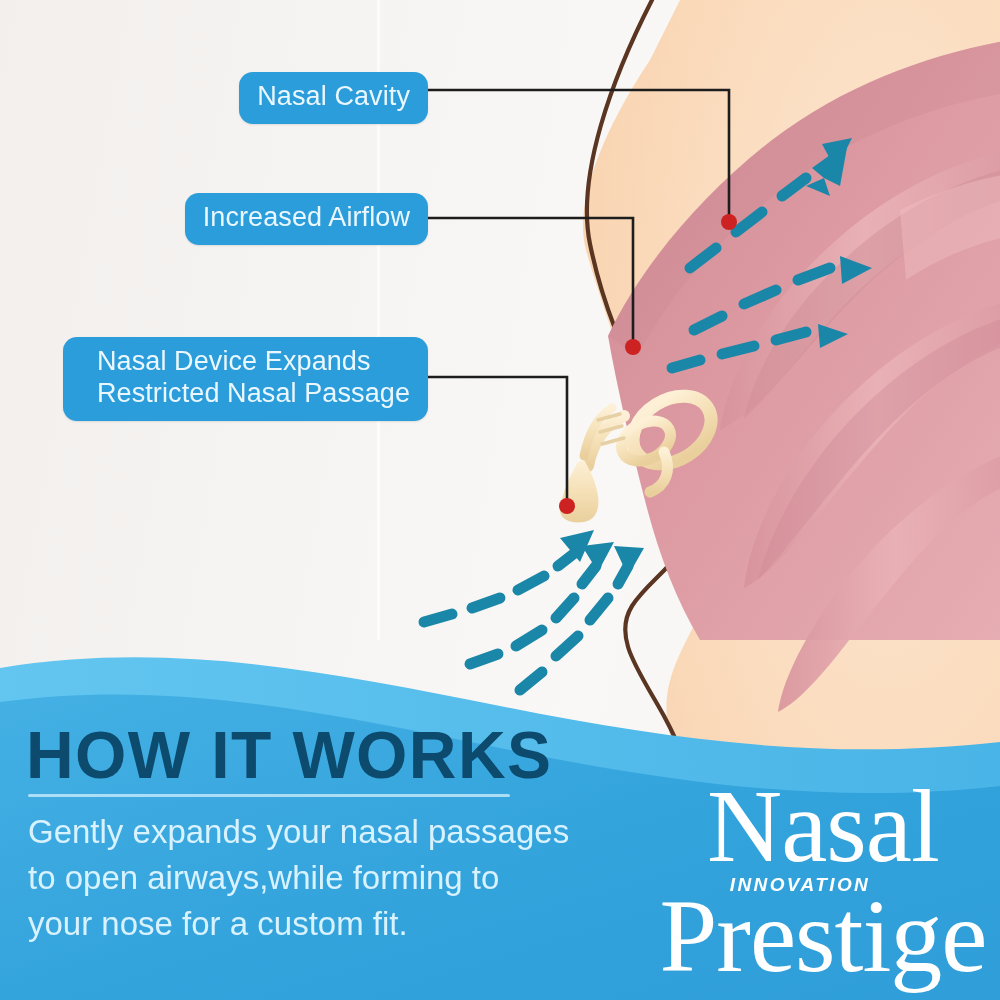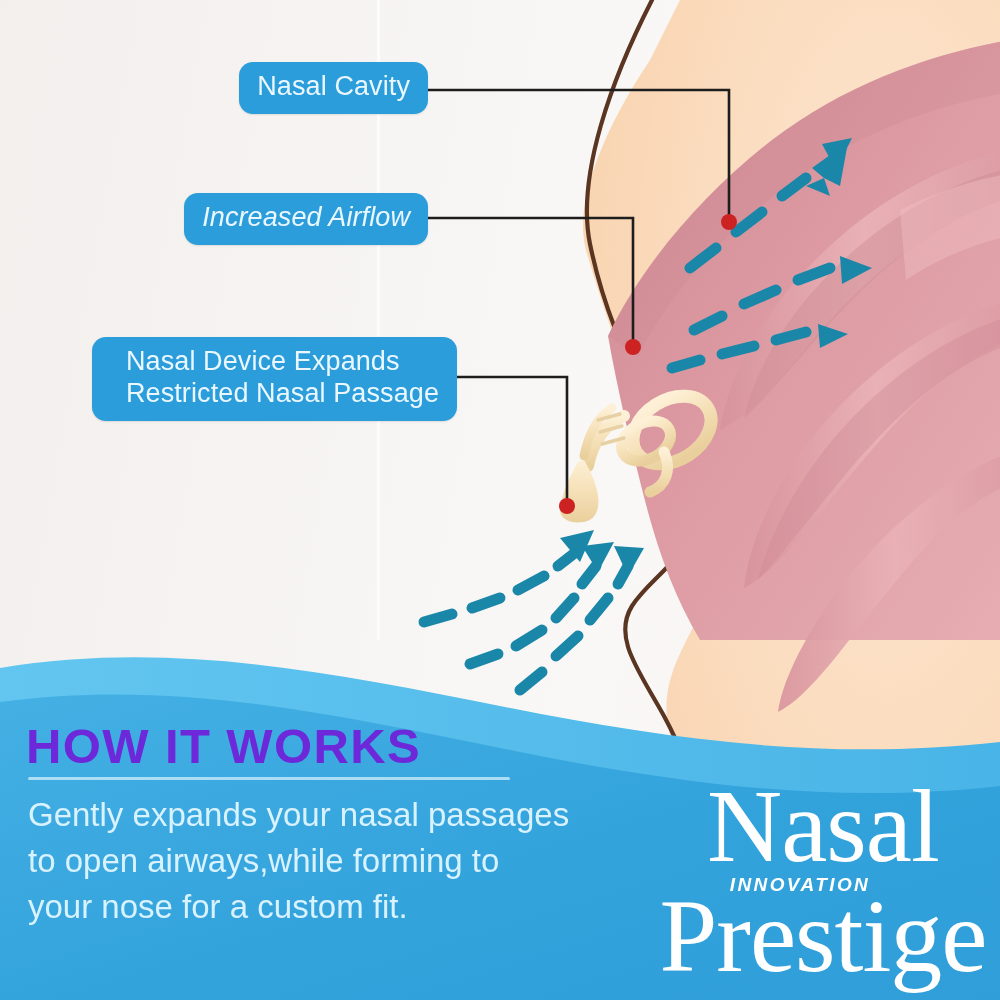--- a/index.html
+++ b/index.html
@@ -29,31 +29,31 @@
     background:#2b9ddb;
     color:#eaf7ff;
     border-radius:14px;
     padding:9px 18px 11px 18px;
     font-size:27px;
     line-height:1.18;
     letter-spacing:.1px;
     white-space:pre-line;
     box-shadow:0 1px 2px rgba(0,0,0,.10);
   }
-  #badge-nasal-cavity{ right:572px; top:62px; }
-  #badge-increased-airflow{ right:572px; top:193px;font-style:italic; }
-  #badge-nasal-device{ right:543px; top:337px;padding-left:34px; }
+  #badge-nasal-cavity{ right:572px; top:72px; }
+  #badge-increased-airflow{ right:572px; top:193px; }
+  #badge-nasal-device{ right:572px; top:337px;padding-left:34px; }
 
   
   .banner-text{
     position:absolute;left:24px;top:722px;width:620px;
   }
   .banner-title{
-    color:#6d28d9;
-    font-size:49px;
+    color:#0c4a6e;
+    font-size:66px;
     font-weight:bold;
     letter-spacing:1.4px;
     line-height:1.0;
     margin:0 0 6px 2px;
   }
   .banner-rule{
     width:482px;height:3px;background:#bfe6f9;opacity:.85;margin:0 0 12px 4px;border-radius:2px;
   }
   .banner-body{
     color:#d9f2ff;

